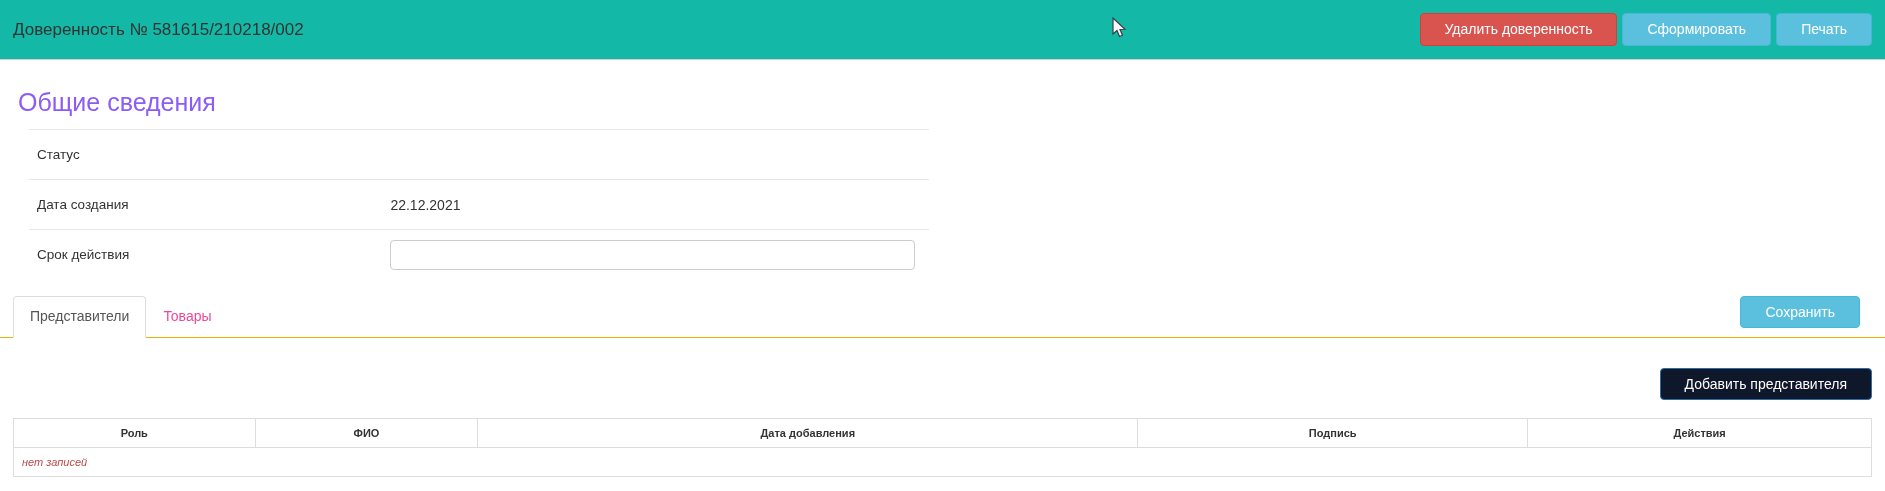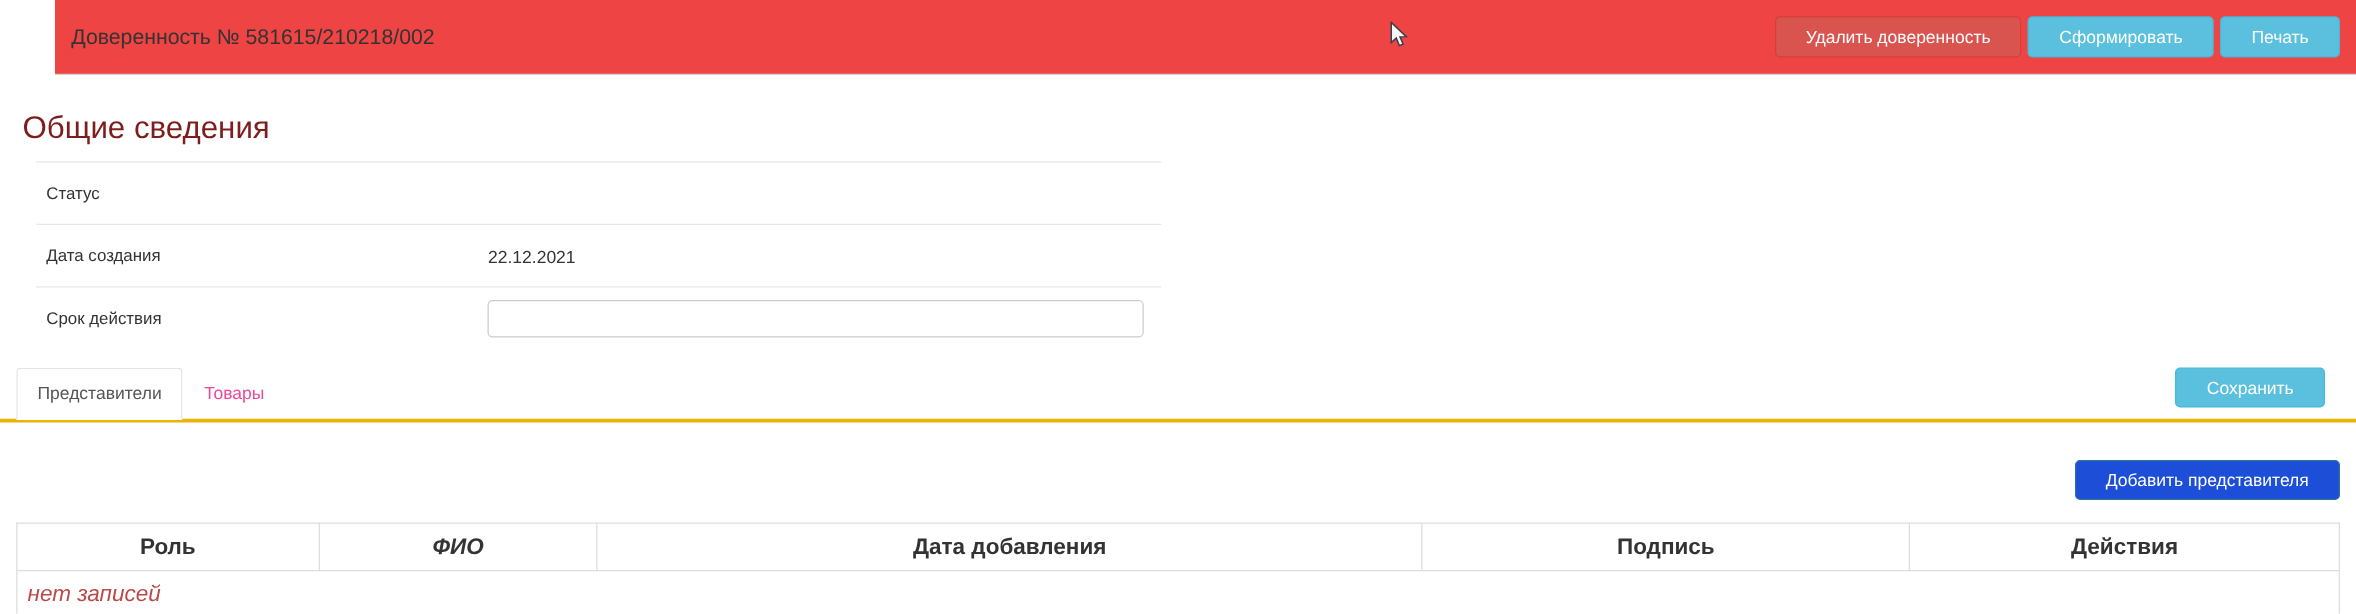--- a/index.html
+++ b/index.html
@@ -1,37 +1,37 @@
 <!DOCTYPE html>
 <html><head>
 <meta charset="utf-8">
 <style>
   * { box-sizing: border-box; margin: 0; padding: 0; }
   html, body { width: 1885px; height: 491px; background: #fff; overflow: hidden; }
   body { font-family: "Liberation Sans", sans-serif; font-size: 14px; color: #333; position: relative; }
 
   
   .top-bar {
-    height: 60px; background: #ef4444; border-bottom: 1px solid #cfcfcf;
-    display: flex; align-items: center; padding: 0 13px; margin-left: 44px;
+    height: 60px; background: #14b8a6; border-bottom: 1px solid #cfcfcf;
+    display: flex; align-items: center; padding: 0 13px;
   }
   .top-title { font-size: 17px; color: #333; }
   .top-actions { margin-left: auto; display: flex; gap: 5px; }
   .btn {
     display: inline-block; padding: 6px 24px; font-size: 14px; line-height: 1.3;
     border-radius: 4px; color: #fff; border: 1px solid transparent; cursor: pointer;
     font-family: "Liberation Sans", sans-serif; white-space: nowrap;
   }
   .btn-danger  { background: #d9534f; border-color: #d43f3a; }
   .btn-info    { background: #5bc0de; border-color: #46b8da; }
-  .btn-primary { background: #1d4ed8; border-color: #2e6da4; }
+  .btn-primary { background: #0f172a; border-color: #2e6da4; }
 
   
   .content { padding: 0 15px; }
-  .section-heading { font-size: 25px; font-weight: 400; color: #7f1d1d; margin: 28px 0 12px 3px; }
+  .section-heading { font-size: 25px; font-weight: 400; color: #8b5cf6; margin: 28px 0 12px 3px; }
 
   .form-grid { display: flex; }
   .form-col { width: 50%; padding: 0 14px; }
   .field-row {
     display: flex; align-items: center; min-height: 50px;
     border-top: 1px solid #e7e7e7; padding: 6px 8px;
   }
   .field-label { width: 40%; font-size: 13.5px; color: #333; }
   .field-value { flex: 1; font-size: 14px; color: #333; }
   .text-input {
@@ -42,38 +42,38 @@
   .redacted-bar { display: flex; gap: 4px; align-items: center; filter: blur(2.5px); opacity: .55; }
   .redacted-bar span { display: inline-block; height: 10px; background: #7d8698; border-radius: 2px; }
   .redacted-bar span:nth-child(1){width:16px; background:#b9ae8d;}
   .redacted-bar span:nth-child(2){width:52px;}
   .redacted-bar span:nth-child(3){width:40px;}
   .redacted-bar span:nth-child(4){width:26px; background:#9aa3b5;}
   .redacted-bar span:nth-child(5){width:34px;}
 
   
   .tabs-row {
-    margin: 17px 0 0 0; padding: 0 0 0 13px; border-bottom: 3px solid #eab308;
+    margin: 17px 0 0 0; padding: 0 0 0 13px; border-bottom: 1px solid #eab308;
     display: flex; align-items: flex-end; position: relative; height: 42px;
   }
   .tab {
     padding: 10px 16px; font-size: 14px; line-height: 1.42; cursor: pointer;
     margin-bottom: -1px; border: 1px solid transparent; border-radius: 4px 4px 0 0;
   }
   .tab.active { background: #fff; border-color: #ddd; border-bottom-color: #fff; color: #555; cursor: default; }
   .tab.inactive { color: #ec4899; }
   .save-btn { position: absolute; right: 25px; bottom: 9px; }
 
   
   .add-row { display: flex; justify-content: flex-end; padding: 0 13px; margin-top: 30px; }
   .rep-table { width: calc(100% - 26px); margin: 18px 13px 0 13px; border-collapse: collapse; }
-  .rep-table th, .rep-table td { border: 1px solid #ddd; padding: 8px; font-size: 18px; }
+  .rep-table th, .rep-table td { border: 1px solid #ddd; padding: 8px; font-size: 11px; }
   .rep-table th { font-weight: 700; text-align: center; color: #333; background: #fff; }
   .rep-table td.empty-cell { color: #b94a48; font-style: italic; }
-  .col-role { width: 13%; } .col-fio { width: 12%; font-style: italic; } .col-date { width: 35.5%; }
+  .col-role { width: 13%; } .col-fio { width: 12%; } .col-date { width: 35.5%; }
   .col-sign { width: 21%; } .col-actions { width: 18.5%; }
 
   
   .cursor { position: absolute; left: 1112px; top: 17px; width: 16px; height: 24px; pointer-events: none; }
 </style>
 </head>
 <body>
 
 <div class="top-bar">
   <div class="top-title">Доверенность № 581615/210218/002</div>

